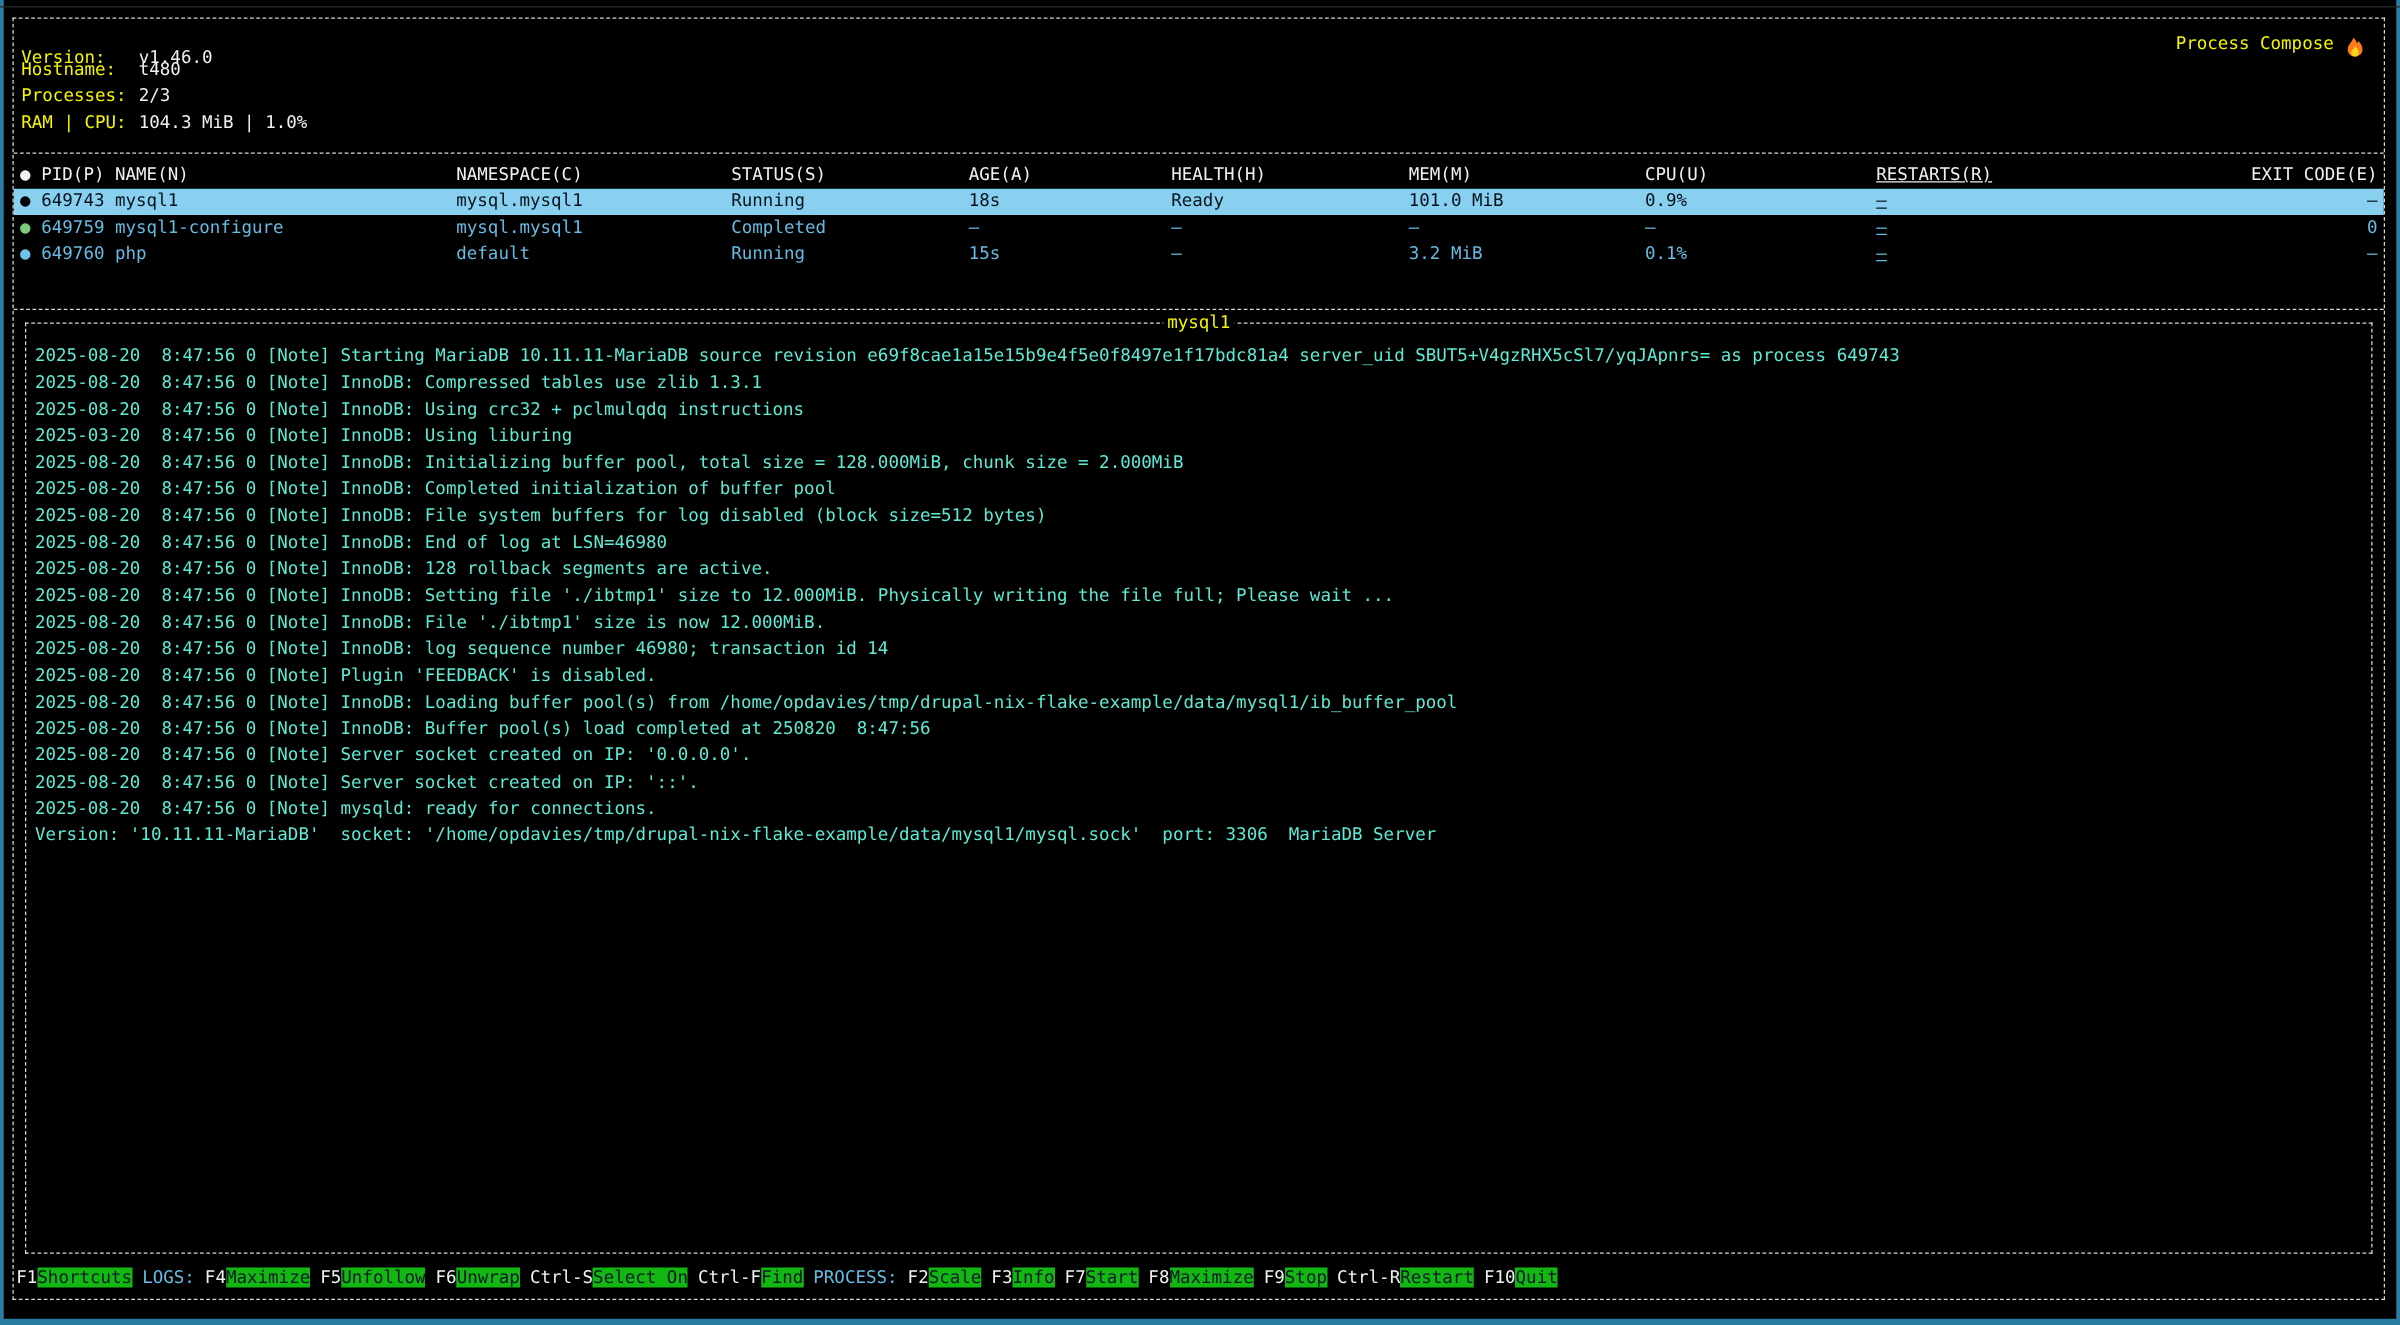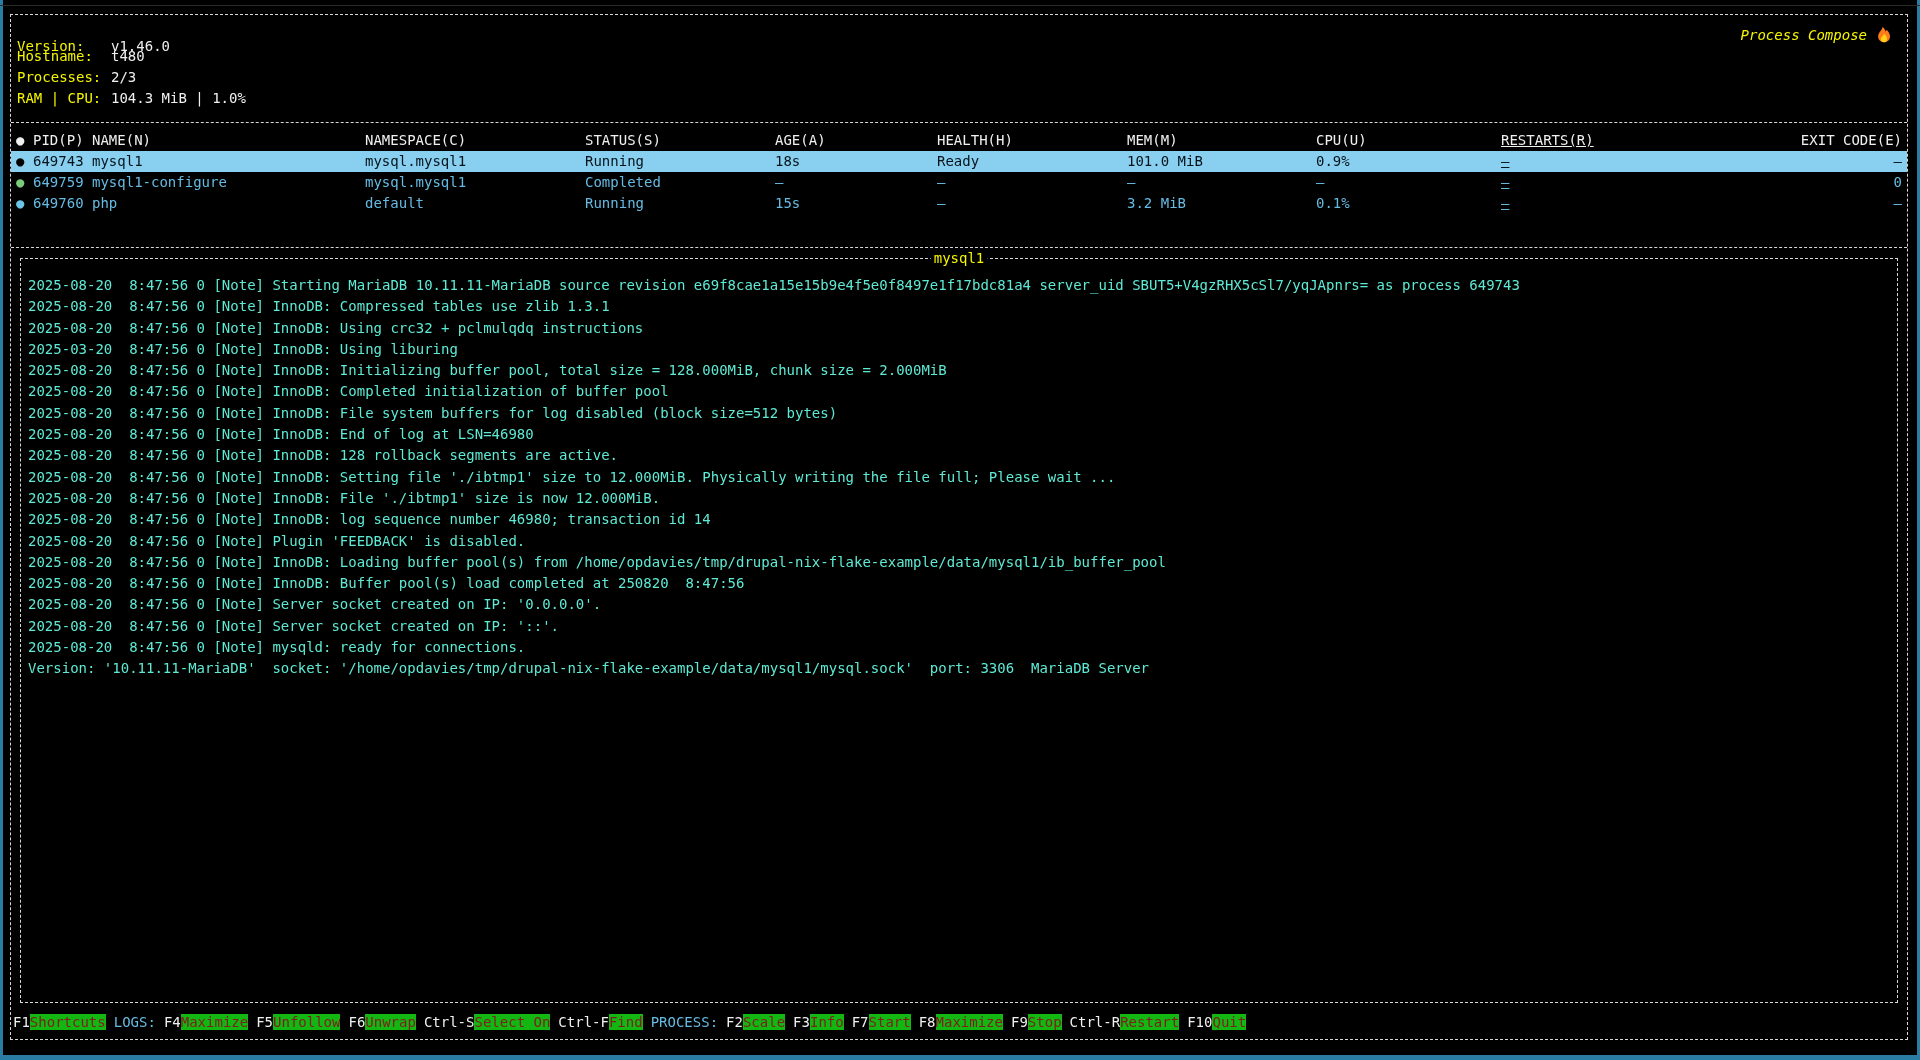--- a/index.html
+++ b/index.html
@@ -32,21 +32,21 @@
     position:absolute;left:10px;top:14px;width:1898px;height:1026px;
     border:1px dashed var(--border);
   }
 
   
   .hrow{position:absolute;left:6px;height:21px;line-height:21px;white-space:pre;}
   .hlabel{color:var(--yellow);display:inline-block;min-width:94px;}
   .hval{color:var(--white);}
   .app-title{
     position:absolute;top:10px;right:14px;height:21px;line-height:21px;
-    color:var(--yellow);display:flex;align-items:flex-start;gap:8px;font-style:italic;
+    color:var(--yellow);display:flex;align-items:flex-end;gap:8px;
   }
   .flame{width:18px;height:18px;display:inline-block;}
 
   .divider{position:absolute;left:0;width:1896px;height:0;border-top:1px dashed var(--border);}
   #div-table-top{top:107px;}
   #div-table-bottom{top:232px;}
 
   
   .thead,.trow{position:absolute;left:0;width:1896px;height:21px;line-height:21px;}
   .thead{top:115px;color:var(--white);}
@@ -79,21 +79,21 @@
     background:#000;padding:0 3px;color:var(--yellow);
     height:21px;line-height:21px;white-space:pre;
   }
   .loglines{position:absolute;left:7px;top:16px;right:3px;overflow:hidden;}
   .logline{height:21.3px;line-height:21.3px;white-space:pre;color:#5eead4;}
 
   
   .sbar{position:absolute;left:2px;top:997px;height:21px;line-height:21px;white-space:nowrap;}
   .sc-item{margin-right:8px;display:inline-block;}
   .sc-key{color:var(--white);}
-  .sc-label{background:var(--green);color:#7f1d1d;}
+  .sc-label{background:var(--green);color:#0f172a;}
   .sc-section{color:var(--rowblue);margin-right:8px;display:inline-block;}
 </style>
 </head>
 <body>
 
 <div class="edge" id="edge-left"></div>
 <div class="edge" id="edge-right"></div>
 <div class="edge" id="edge-bottom"></div>
 <div id="edge-top" class="edge"></div>
 

